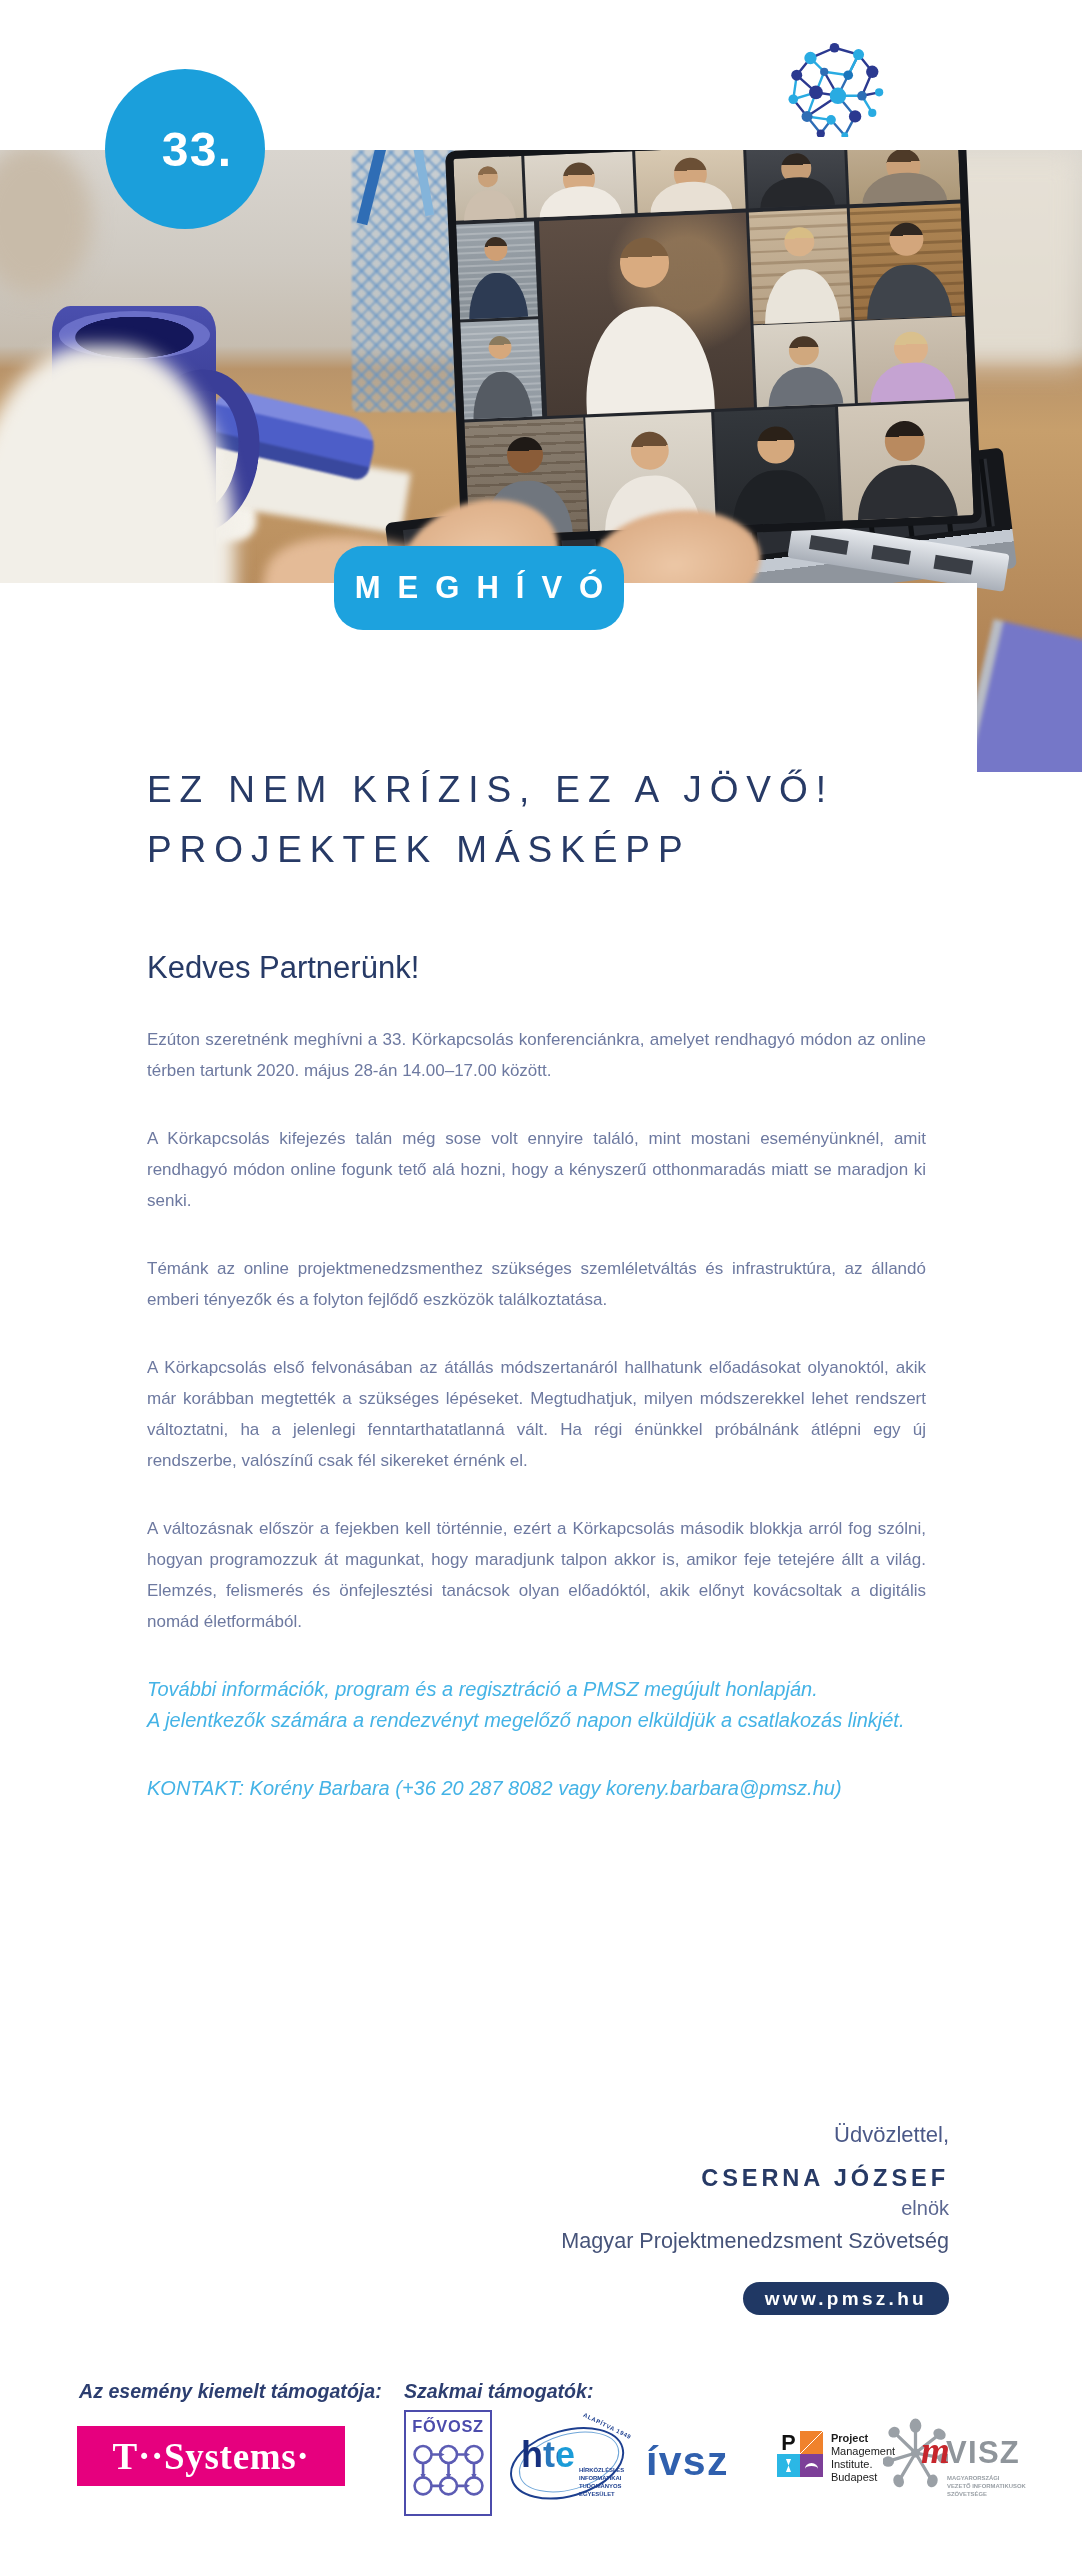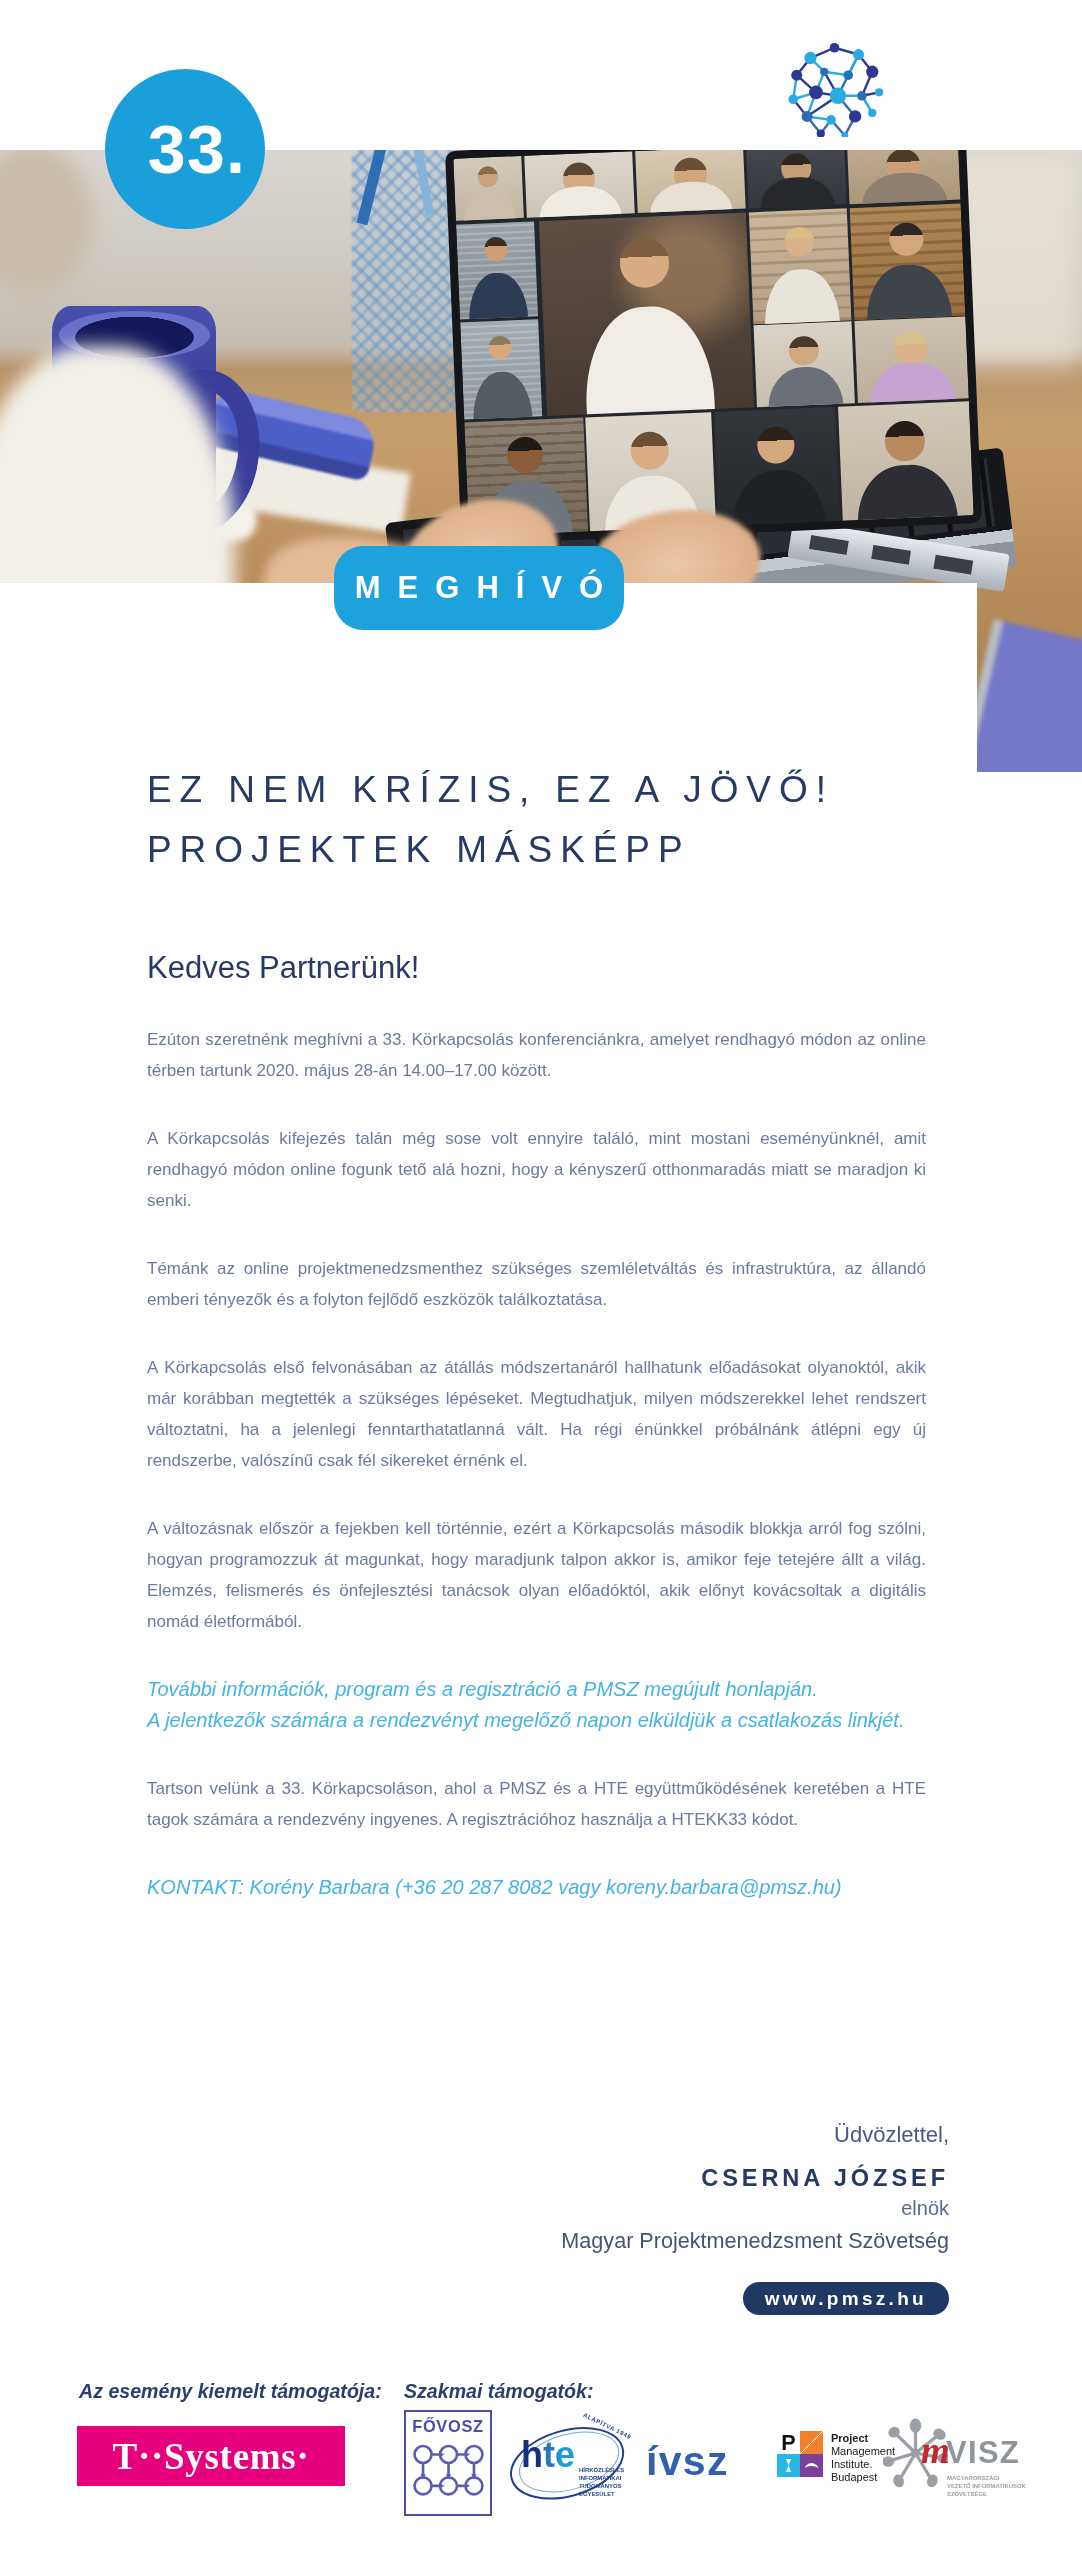--- a/index.html
+++ b/index.html
@@ -7,21 +7,21 @@
         overflow:hidden;font-family:"Liberation Sans",sans-serif;}
 
   
   .logo{position:absolute;top:34px;right:38px;display:flex;align-items:flex-start;flex-direction:column;}
   .logo-icon{width:103px;height:103px;margin-right:11.8px;}
   .logo-text{padding-top:18.3px;}
   .logo-title{font-size:26px;font-weight:bold;letter-spacing:3.3px;color:#29a7e0;}
   .logo-sub{margin-top:6.5px;font-size:17.7px;line-height:22px;color:#323f86;}
   .badge{position:absolute;left:105px;top:69px;width:160px;height:160px;border-radius:50%;
          background:#1b9fdb;display:flex;align-items:center;justify-content:center;z-index:5;}
-  .badge span{color:#fff;font-size:68px;font-weight:bold;letter-spacing:1.3px;margin-left:24px;}
+  .badge span{color:#fff;font-size:48px;font-weight:bold;letter-spacing:1.3px;margin-left:24px;}
 
   
   .hero{position:absolute;left:0;top:150px;width:1082px;height:622px;
         clip-path:polygon(0 0,1082px 0,1082px 622px,977px 622px,977px 433px,0 433px);}
   .hero *{position:absolute;}
   .wall{inset:0;background:linear-gradient(180deg,#d9d5cf 0px,#cfcac2 111px,#c6bdb0 196px,
         #b9946a 219px,#c79f6c 281px,#a5764a 622px);}
   .glare2{right:0;top:0;width:150px;height:216px;background:#e9e3d7;filter:blur(14.4px);opacity:.8;}
   .blur-head{left:-26px;top:-6.5px;width:118px;height:150px;background:#c8bba9;border-radius:50%;
              filter:blur(10.5px);}
@@ -303,21 +303,20 @@
     <div class="salutation">Kedves Partnerünk!</div>
     <p class="para">Ezúton szeretnénk meghívni a 33. Körkapcsolás konferenciánkra, amelyet rendhagyó módon az online térben tartunk 2020. május 28-án 14.00–17.00 között.</p>
     <p class="para">A Körkapcsolás kifejezés talán még sose volt ennyire találó, mint mostani eseményünknél, amit rendhagyó módon online fogunk tető alá hozni, hogy a kényszerű otthonmaradás miatt se maradjon ki senki.</p>
     <p class="para">Témánk az online projektmenedzsmenthez szükséges szemléletváltás és infrastruktúra, az állandó emberi tényezők és a folyton fejlődő eszközök találkoztatása.</p>
     <p class="para">A Körkapcsolás első felvonásában az átállás módszertanáról hallhatunk előadásokat olyanoktól, akik már korábban megtették a szükséges lépéseket. Megtudhatjuk, milyen módszerekkel lehet rendszert változtatni, ha a jelenlegi fenntarthatatlanná vált. Ha régi énünkkel próbálnánk átlépni egy új rendszerbe, valószínű csak fél sikereket érnénk el.</p>
     <p class="para">A változásnak először a fejekben kell történnie, ezért a Körkapcsolás második blokkja arról fog szólni, hogyan programozzuk át magunkat, hogy maradjunk talpon akkor is, amikor feje tetejére állt a világ. Elemzés, felismerés és önfejlesztési tanácsok olyan előadóktól, akik előnyt kovácsoltak a digitális nomád életformából.</p>
     <div class="hl-block">
       <p class="hl">További információk, program és a regisztráció a PMSZ megújult honlapján.</p>
       <p class="hl">A jelentkezők számára a rendezvényt megelőző napon elküldjük a csatlakozás linkjét.</p>
     </div>
-    <p class="para">Tartson velünk a 33. Körkapcsoláson, ahol a PMSZ és a HTE együttműködésének keretében a HTE tagok számára a rendezvény ingyenes. A regisztrációhoz használja a HTEKK33 kódot.</p>
     <p class="hl kontakt">KONTAKT: Korény Barbara (+36 20 287 8082 vagy koreny.barbara@pmsz.hu)</p>
   </div>
 
   <div class="closing">
     <div class="greet">Üdvözlettel,</div>
     <div class="name">CSERNA JÓZSEF</div>
     <div class="role">elnök</div>
     <div class="org">Magyar Projektmenedzsment Szövetség</div>
     <button class="site-btn">www.pmsz.hu</button>
   </div>

